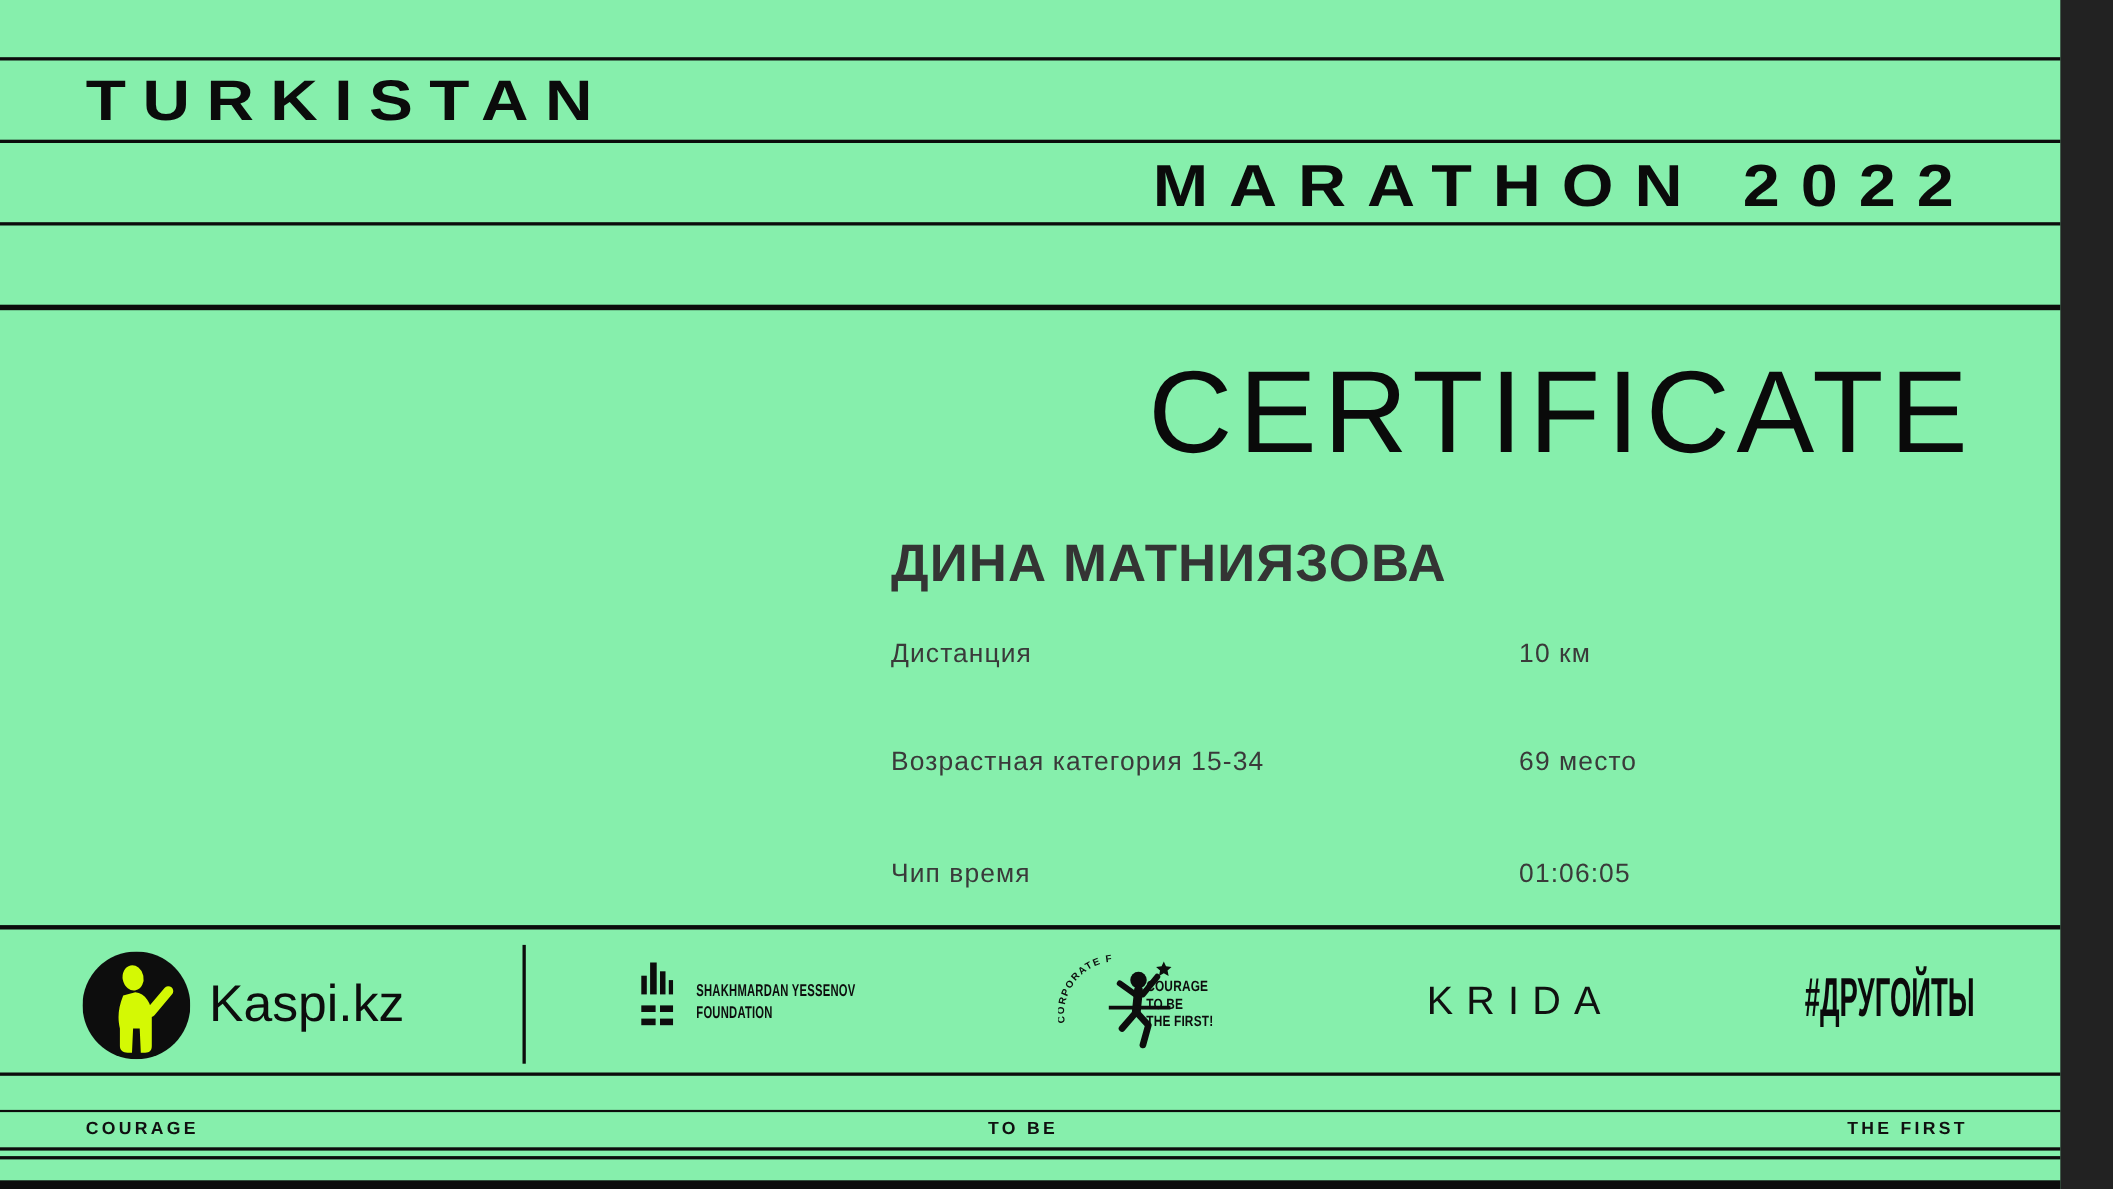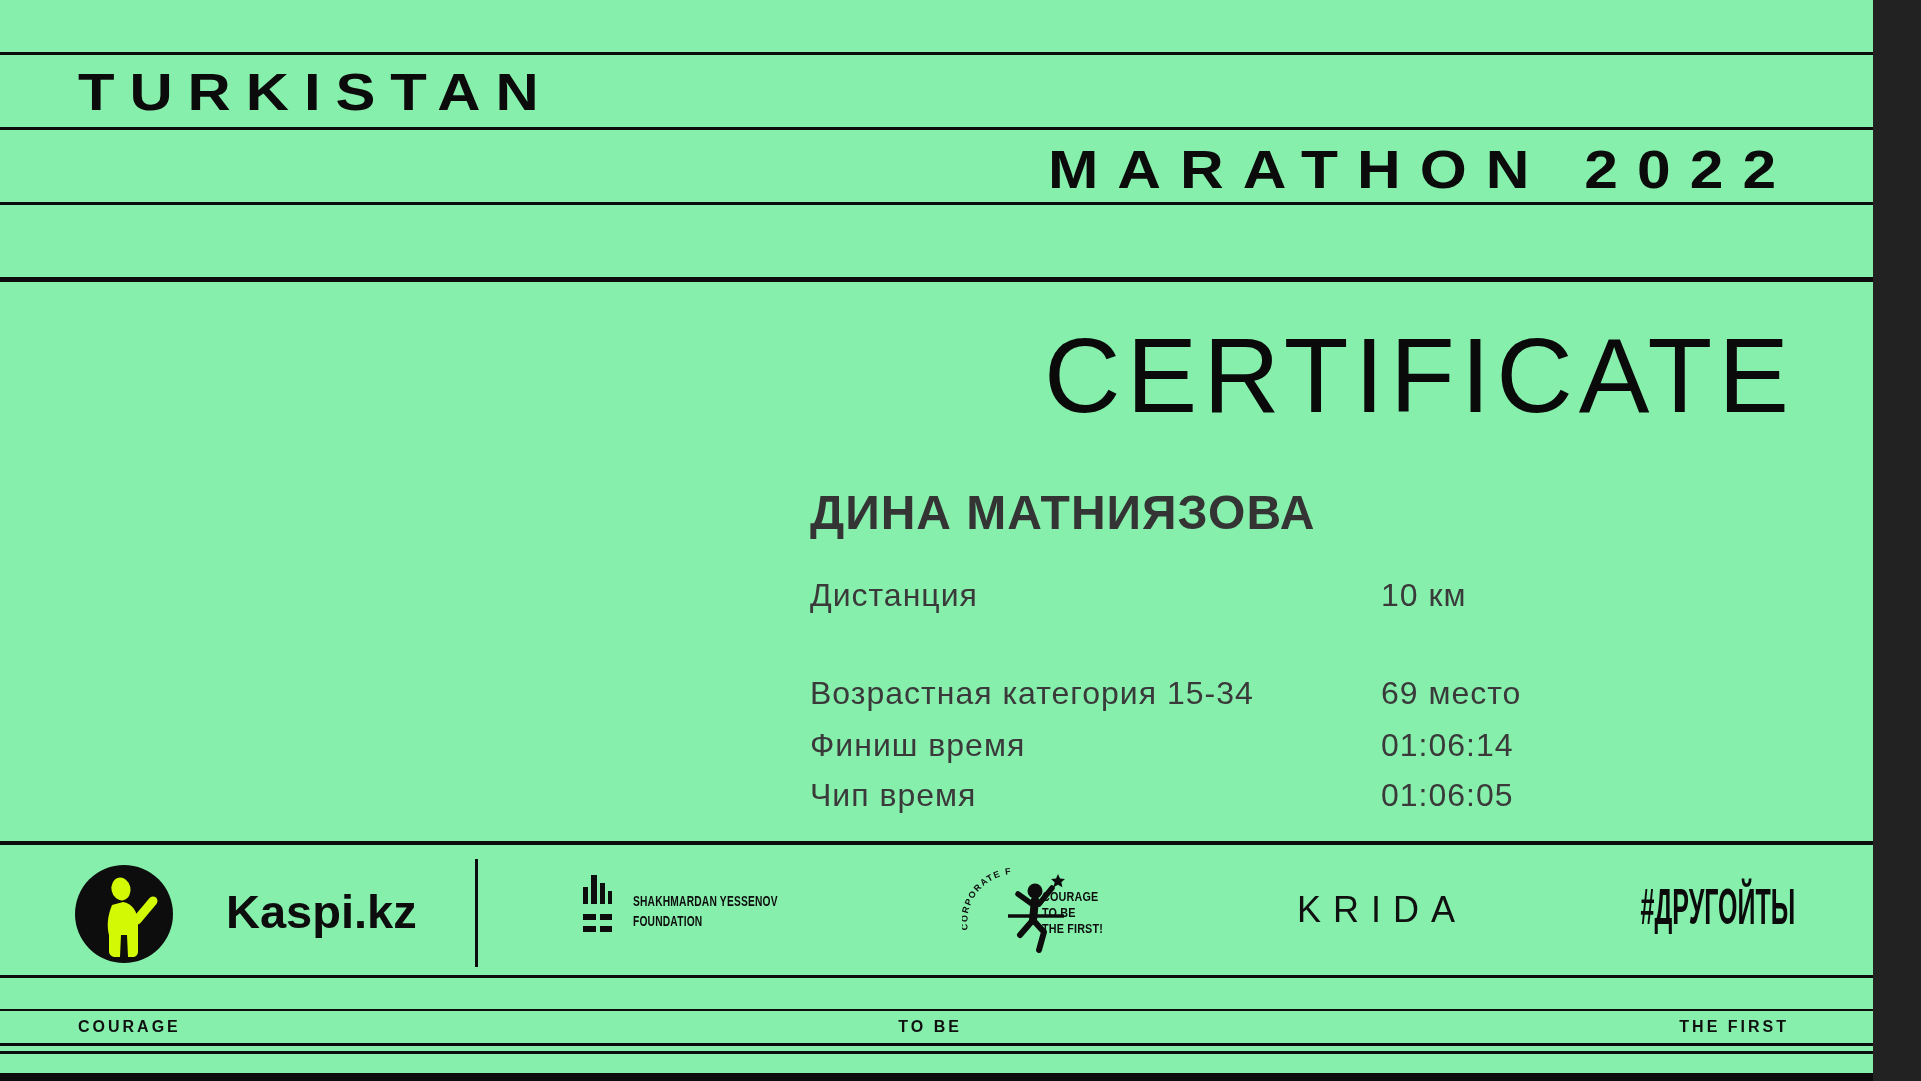--- a/index.html
+++ b/index.html
@@ -29,26 +29,26 @@
     font-size:106px;font-weight:400;letter-spacing:6px;
     line-height:1;white-space:nowrap;color:#0A0A0A;
   }
 
   .participant{
     left:810px;top:488px;
     font-size:48px;font-weight:700;letter-spacing:1px;
     line-height:50px;white-space:nowrap;color:#343434;
   }
 
-  .row{position:absolute;left:810px;width:960px;height:50px;line-height:50px;font-size:32px;letter-spacing:1px;color:#3A3A3A;white-space:nowrap;}
+  .row{position:absolute;left:810px;width:960px;height:50px;line-height:50px;font-size:24px;letter-spacing:1px;color:#3A3A3A;white-space:nowrap;}
   .row .val{position:absolute;left:571px;top:0;line-height:50px;}
 
   
   .v-divider{left:475px;top:859px;width:3px;height:108px;background:#0C0C0C;}
-  .kaspi-text{left:190px;top:884px;font-size:47px;font-weight:700;line-height:56px;color:#0D0D0D;white-space:nowrap;margin-left:36px;}
+  .kaspi-text{left:190px;top:884px;font-size:47px;font-weight:400;line-height:56px;color:#0D0D0D;white-space:nowrap;}
   .yessenov-text{left:633px;top:891px;font-size:15.5px;font-weight:700;line-height:19.5px;letter-spacing:0.3px;transform:scaleX(0.66);transform-origin:left center;white-space:nowrap;color:#0D0D0D;}
   .cf-text{left:1042px;top:889px;font-size:13.5px;font-weight:700;line-height:16px;letter-spacing:0.2px;transform:scaleX(0.8);transform-origin:left center;white-space:nowrap;color:#0D0D0D;}
   .krida{left:1297px;top:891px;font-size:36px;font-weight:400;letter-spacing:12px;line-height:38px;white-space:nowrap;color:#101010;}
   .hashtag{right:78px;top:882px;font-size:50px;font-weight:700;line-height:50px;transform:scaleX(0.5);transform-origin:right center;white-space:nowrap;color:#0B0B0B;}
 
   
   .footer-row{
     position:absolute;left:78px;right:84px;top:1012px;height:30px;
     display:flex;justify-content:space-between;align-items:center;
     font-size:16px;font-weight:700;letter-spacing:3px;color:#101010;
@@ -71,24 +71,20 @@
 
   <div class="abs cert-title">CERTIFICATE</div>
 
   <div class="row" style="top:570px;">
     <span>Дистанция</span>
     <span class="val">10 км</span>
   </div>
   <div class="row" style="top:620px;margin-top:48px;">
     <span>Возрастная категория 15-34</span>
     <span class="val">69 место</span>
-  </div>
-  <div class="row" style="top:720px;">
-    <span>Финиш время</span>
-    <span class="val">01:06:14</span>
   </div>
   <div class="row" style="top:770px;">
     <span>Чип время</span>
     <span class="val">01:06:05</span>
   </div>
 
   <div class="hline" style="top:841px;height:4px;"></div>
   <div class="hline" style="top:975px;height:3px;"></div>
 
   <svg class="abs" style="left:75px;top:865px;" width="98" height="98" viewBox="0 0 98 98">

